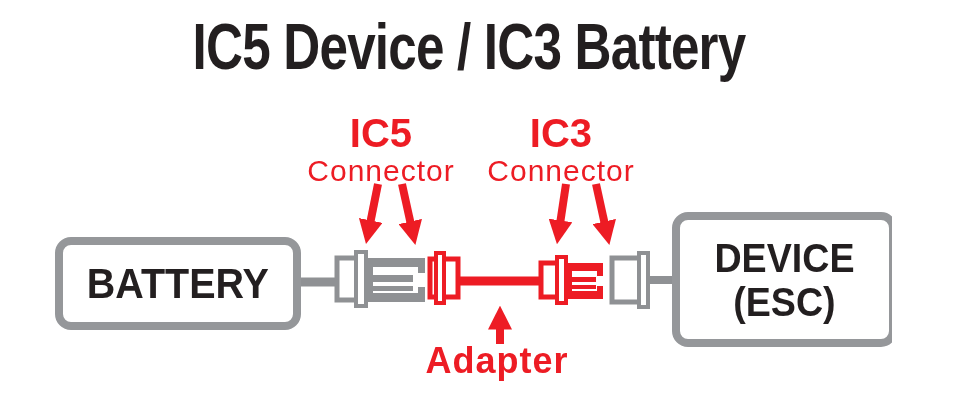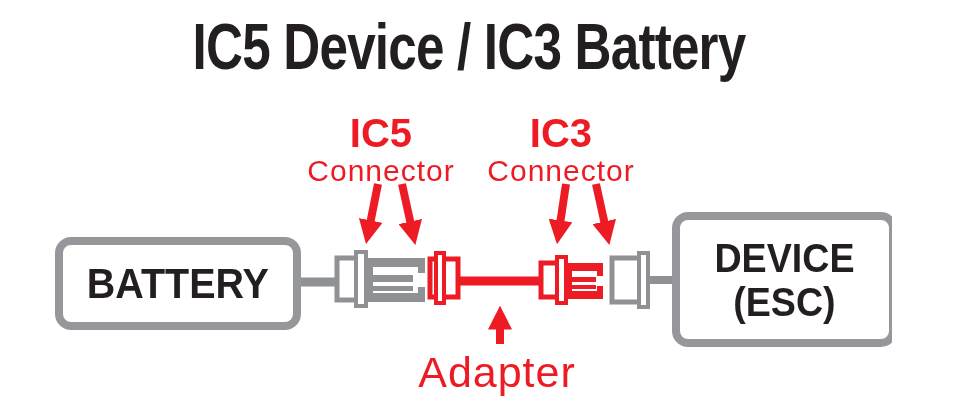--- a/index.html
+++ b/index.html
@@ -21,22 +21,22 @@
   }
   .callout .big{
     font-size:40px;font-weight:bold;line-height:1.0;letter-spacing:0;margin-top:11px;
   }
   .callout .sub{
     font-size:30px;font-weight:normal;line-height:1.0;margin-top:3px;letter-spacing:1px;
   }
   .callout-ic5{left:381px;top:102px;}
   .callout-ic3{left:561px;top:102px;}
   .adapter-label{
-    position:absolute;left:497px;top:348px;transform:translateX(-50%);
-    color:var(--red,#ED1C24);font-size:43px;font-weight:normal;letter-spacing:1px;
+    position:absolute;left:497px;top:340px;transform:translateX(-50%);
+    color:var(--red,#ED1C24);font-size:36px;font-weight:bold;letter-spacing:1px;
     white-space:nowrap;
   }
   .node-box{
     position:absolute;box-sizing:border-box;
     border:8px solid var(--boxGray,#95979A);border-radius:16px;background:#fff;
     display:flex;flex-direction:column;align-items:center;justify-content:center;
     color:var(--black,#231F20);font-weight:bold;text-align:center;
   }
   .battery-box{left:55px;top:237px;width:246px;height:93px;font-size:42px;}
   .device-box{left:672px;top:212px;width:225px;height:135px;font-size:40px;line-height:1.1;}

